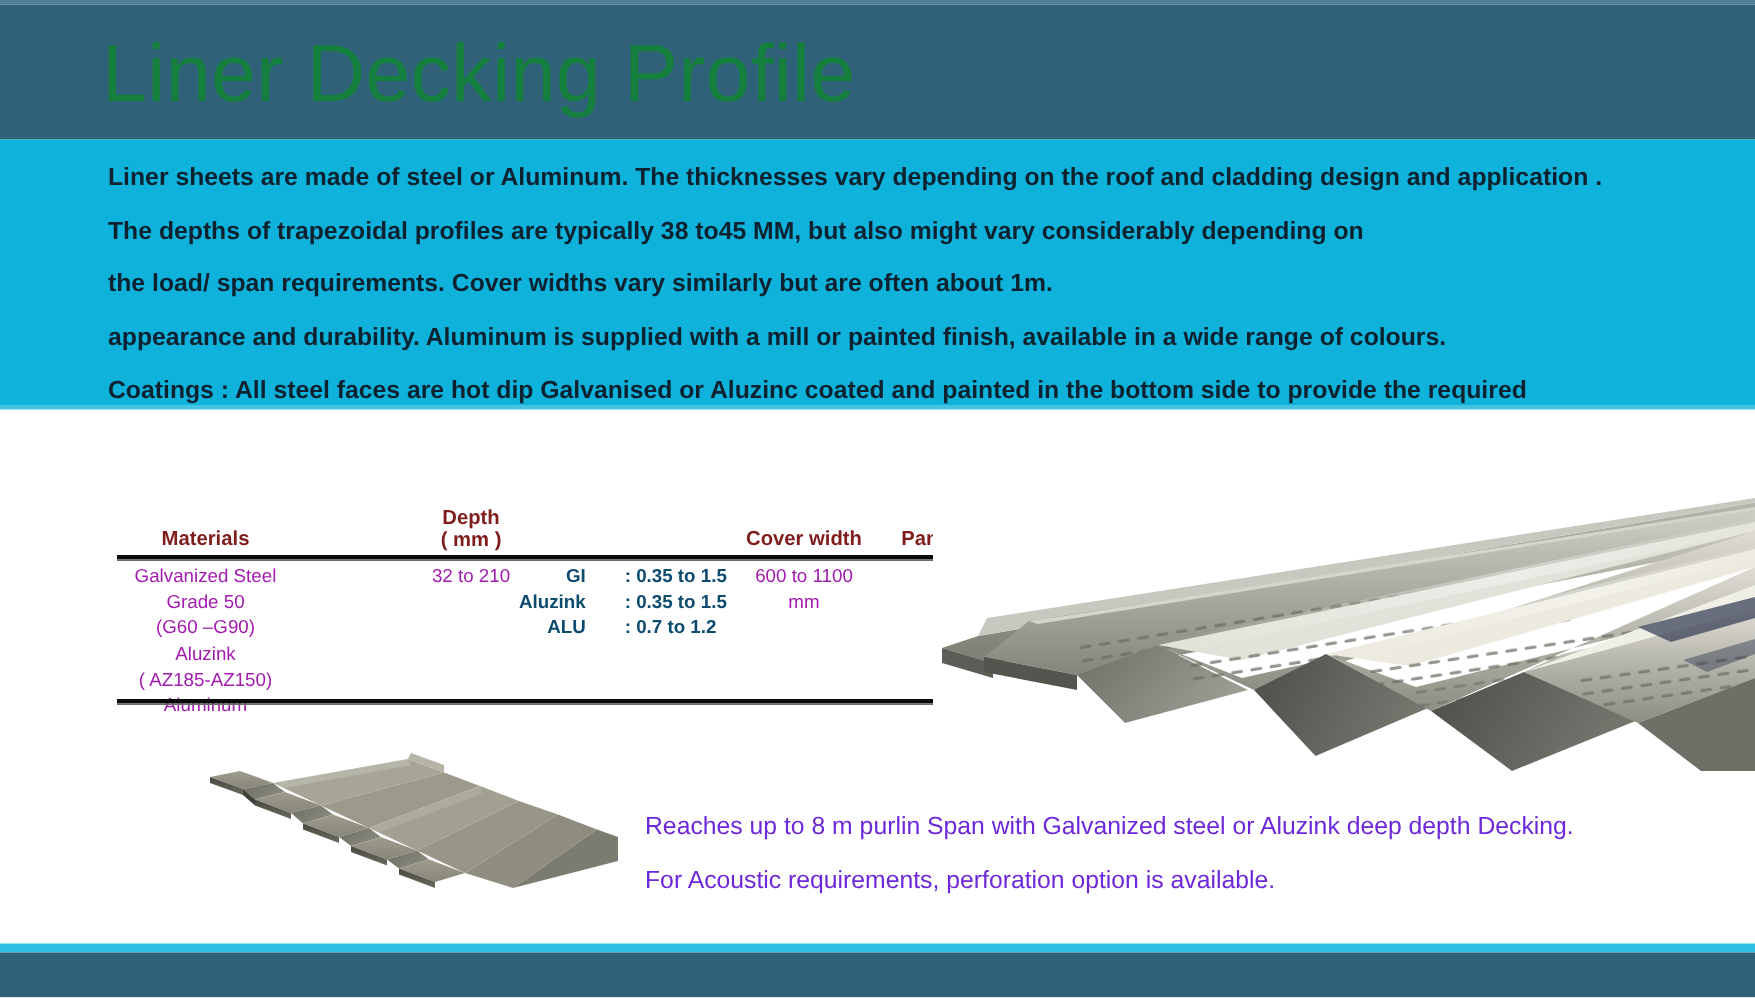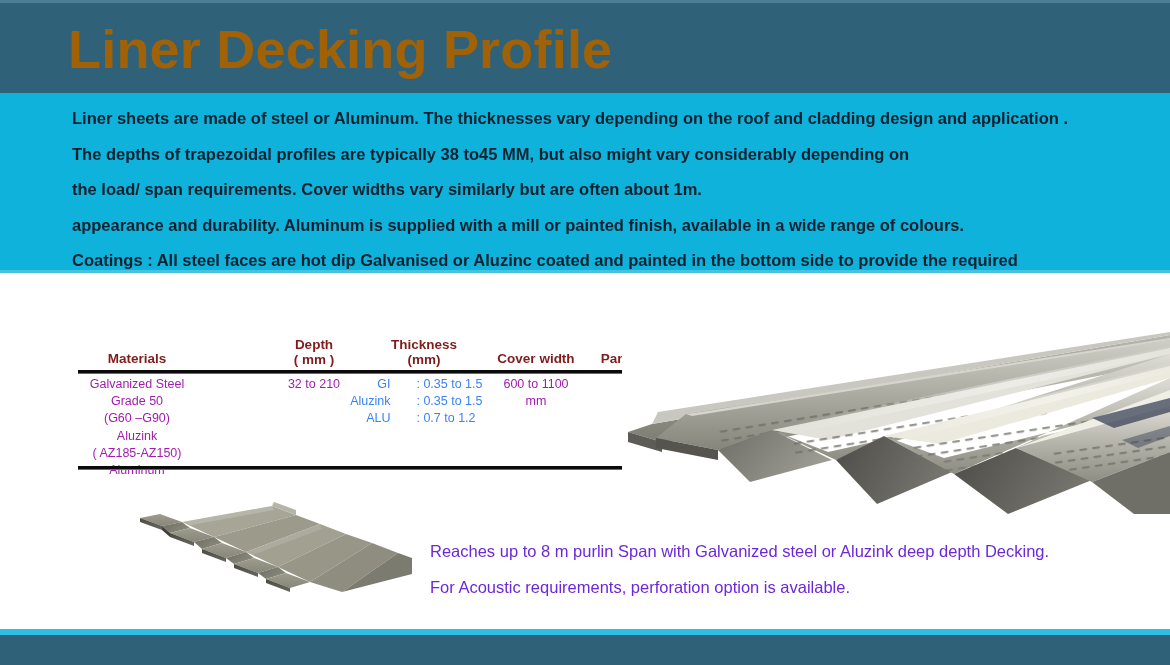--- a/index.html
+++ b/index.html
@@ -18,21 +18,21 @@
     position:absolute;left:0;top:0;width:1170px;height:3px;
     background:#4e7e93;
   }
   .header-bar{
     position:absolute;left:0;top:3px;width:1170px;height:90px;
     background:#2f6279;
   }
   .header-title{
     position:absolute;left:68px;top:17px;
     font-size:54px;line-height:64px;
-    font-weight:700;color:#a16207;
+    font-weight:400;color:#15803d;
     letter-spacing:0.2px;
     white-space:nowrap;
   }
 
   
   .cyan-band{
     position:absolute;left:0;top:93px;width:1170px;height:177px;
     background:#0fb2da;
   }
   .cyan-band-edge{
@@ -87,21 +87,21 @@
     line-height:17.2px;
     color:#a21caf;
   }
   .c-materials{left:0px;  top:40px;width:118px;}
   .c-depth{    left:180px;top:40px;width:112px;}
   .c-cover{    left:398px;top:40px;width:120px;}
   .c-panels{   left:510px;top:40px;width:118px;}
 
   .thick-rows{
     position:absolute;left:262px;top:40px;width:160px;
-    font-size:12.5px;line-height:17.2px;color:#3b82f6;
+    font-size:12.5px;line-height:17.2px;color:#0c4a6e;font-weight:bold;
   }
   .thick-row{display:flex;}
   .thick-key{width:58px;text-align:right;padding-right:8px;}
   .thick-val{width:96px;text-align:left;margin-left:18px;}
 
   
   .deck-photo{
     position:absolute;left:622px;top:332px;width:548px;height:182px;
   }
   .profile-photo{
@@ -146,24 +146,20 @@
 
   <div class="spec-table">
 
     <div class="col col-title h-materials">Materials</div>
 
     <div class="col col-title h-depth">
       <div>Depth</div>
       <div class="sub">( mm )</div>
     </div>
 
-    <div class="col col-title h-thick">
-      <div>Thickness</div>
-      <div class="sub">(mm)</div>
-    </div>
 
     <div class="col col-title h-cover">Cover width</div>
     <div class="col col-title h-panels">Panels Length</div>
 
     <div class="spec-rule rule-top"></div>
 
     <div class="cell c-materials" style="white-space:pre-line;">Galvanized Steel
 Grade 50
 (G60 –G90)
 Aluzink

